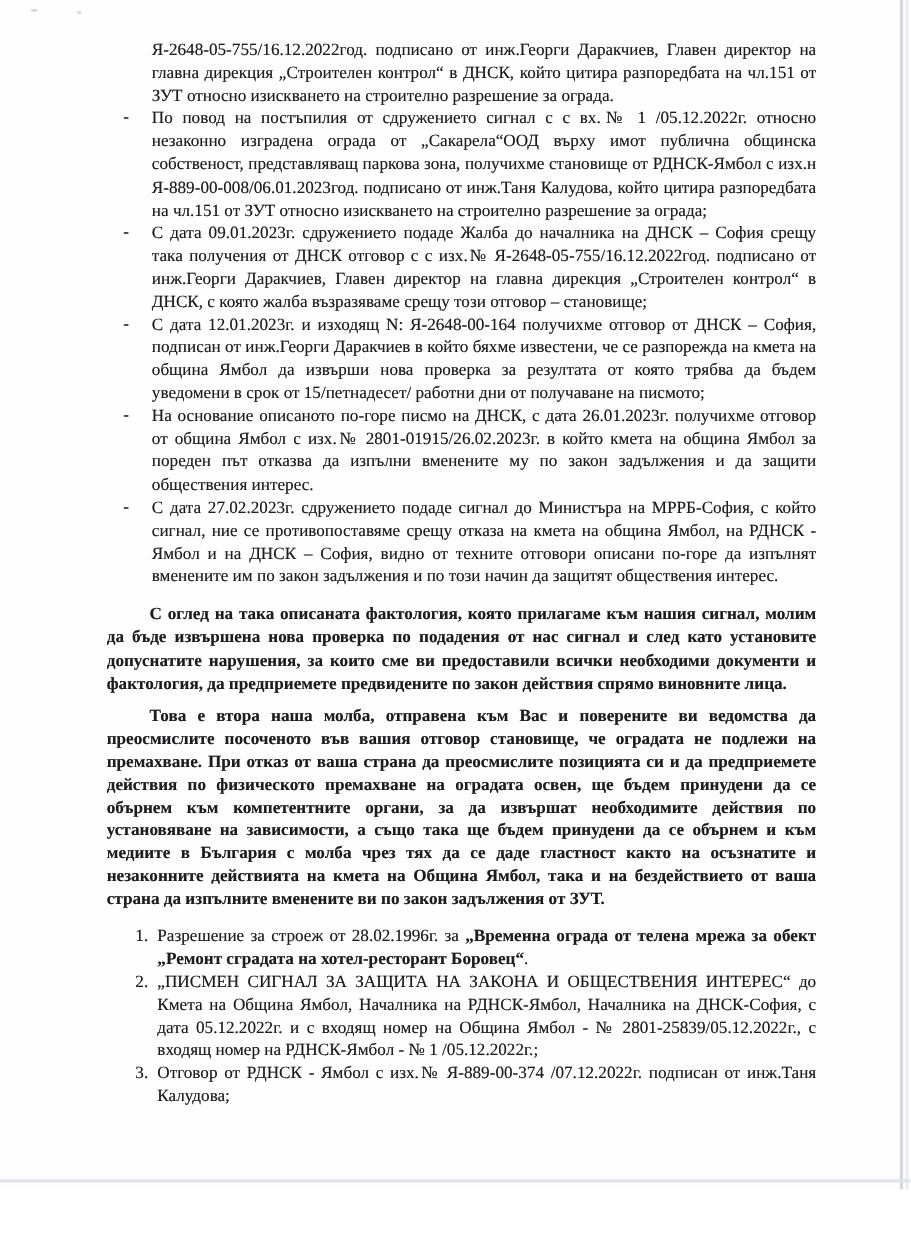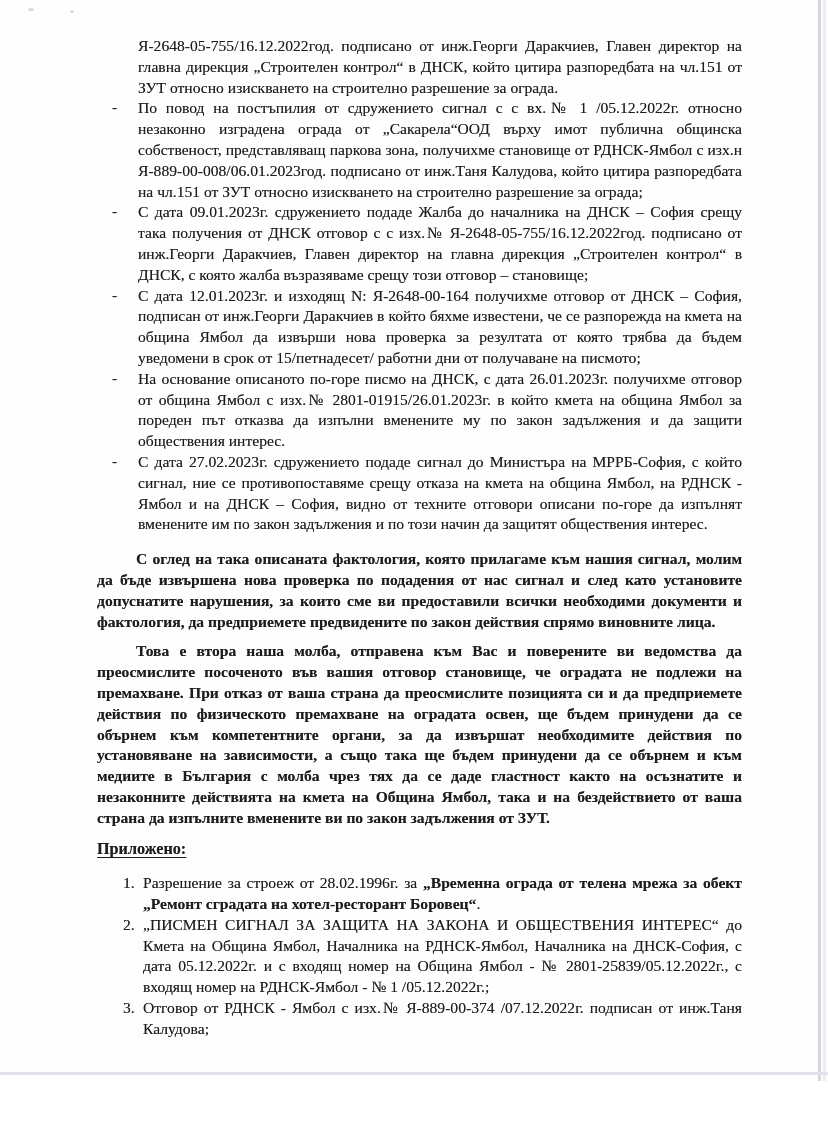--- a/index.html
+++ b/index.html
@@ -126,33 +126,32 @@
       <span>С дата 09.01.2023г. сдружението подаде Жалба до началника на ДНСК – София срещу така получения от ДНСК отговор с с изх.№ Я-2648-05-755/16.12.2022год. подписано от инж.Георги Даракчиев, Главен директор на главна дирекция „Строителен контрол“ в ДНСК, с която жалба възразяваме срещу този отговор – становище;</span>
     </div>
 
     <div class="bullet">
       <span class="dash">-</span>
       <span>С дата 12.01.2023г. и изходящ N: Я-2648-00-164 получихме отговор от ДНСК – София, подписан от инж.Георги Даракчиев в който бяхме известени, че се разпорежда на кмета на община Ямбол да извърши нова проверка за резултата от която трябва да бъдем уведомени в срок от 15/петнадесет/ работни дни от получаване на писмото;</span>
     </div>
 
     <div class="bullet">
       <span class="dash">-</span>
-      <span>На основание описаното по-горе писмо на ДНСК, с дата 26.01.2023г. получихме отговор от община Ямбол с изх.№ 2801-01915/26.01.2023г. в който кмета на община Ямбол за пореден път отказва да изпълни вменените му по закон задължения и да защити обществения интерес.</span>
+      <span>На основание описаното по-горе писмо на ДНСК, с дата 26.01.2023г. получихме отговор от община Ямбол с изх.№ 2801-01915/26.02.2023г. в който кмета на община Ямбол за пореден път отказва да изпълни вменените му по закон задължения и да защити обществения интерес.</span>
     </div>
 
     <div class="bullet">
       <span class="dash">-</span>
       <span>С дата 27.02.2023г. сдружението подаде сигнал до Министъра на МРРБ-София, с който сигнал, ние се противопоставяме срещу отказа на кмета на община Ямбол, на РДНСК - Ямбол и на ДНСК – София, видно от техните отговори описани по-горе да изпълнят вменените им по закон задължения и по този начин да защитят обществения интерес.</span>
     </div>
 
     <p class="para p1">С оглед на така описаната фактология, която прилагаме към нашия сигнал, молим да бъде извършена нова проверка по подадения от нас сигнал и след като установите допуснатите нарушения, за които сме ви предоставили всички необходими документи и фактология, да предприемете предвидените по закон действия спрямо виновните лица.</p>
 
     <p class="para p2">Това е втора наша молба, отправена към Вас и поверените ви ведомства да преосмислите посоченото във вашия отговор становище, че оградата не подлежи на премахване. При отказ от ваша страна да преосмислите позицията си и да предприемете действия по физическото премахване на оградата освен, ще бъдем принудени да се обърнем към компетентните органи, за да извършат необходимите действия по установяване на зависимости, а също така ще бъдем принудени да се обърнем и към медиите в България с молба чрез тях да се даде гластност както на осъзнатите и незаконните действията на кмета на Община Ямбол, така и на бездействието от ваша страна да изпълните вменените ви по закон задължения от ЗУТ.</p>
 
-    <div class="attach-head">Приложено:</div>
 
     <div class="alist">
 
       <div class="aitem">
         <span class="num">1.</span>
         <span>Разрешение за строеж от 28.02.1996г. за </span><b>„Временна ограда от телена мрежа за обект „Ремонт сградата на хотел-ресторант Боровец“</b><span>.</span>
       </div>
 
       <div class="aitem">
         <span class="num">2.</span>

